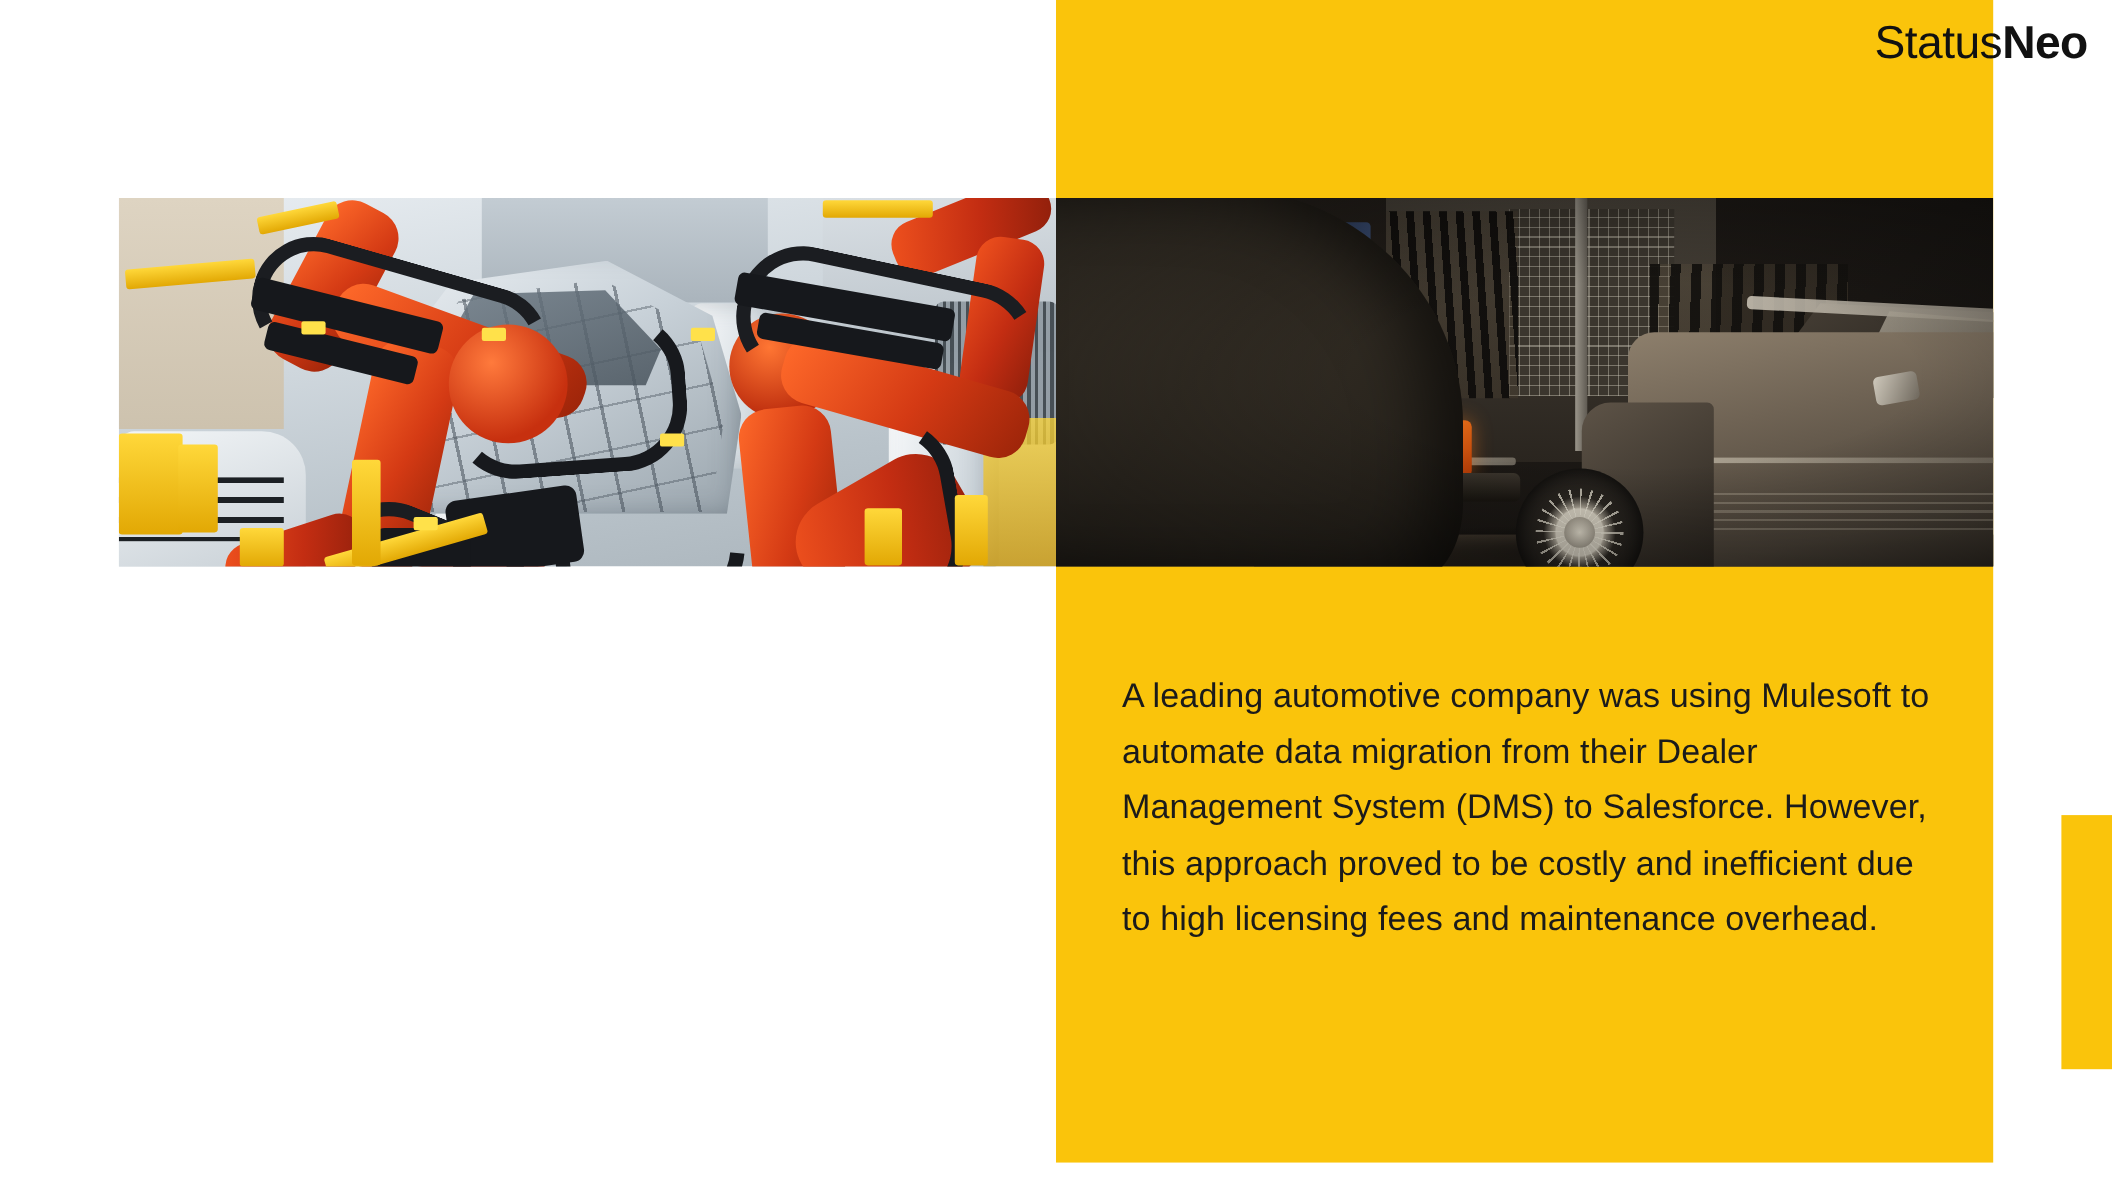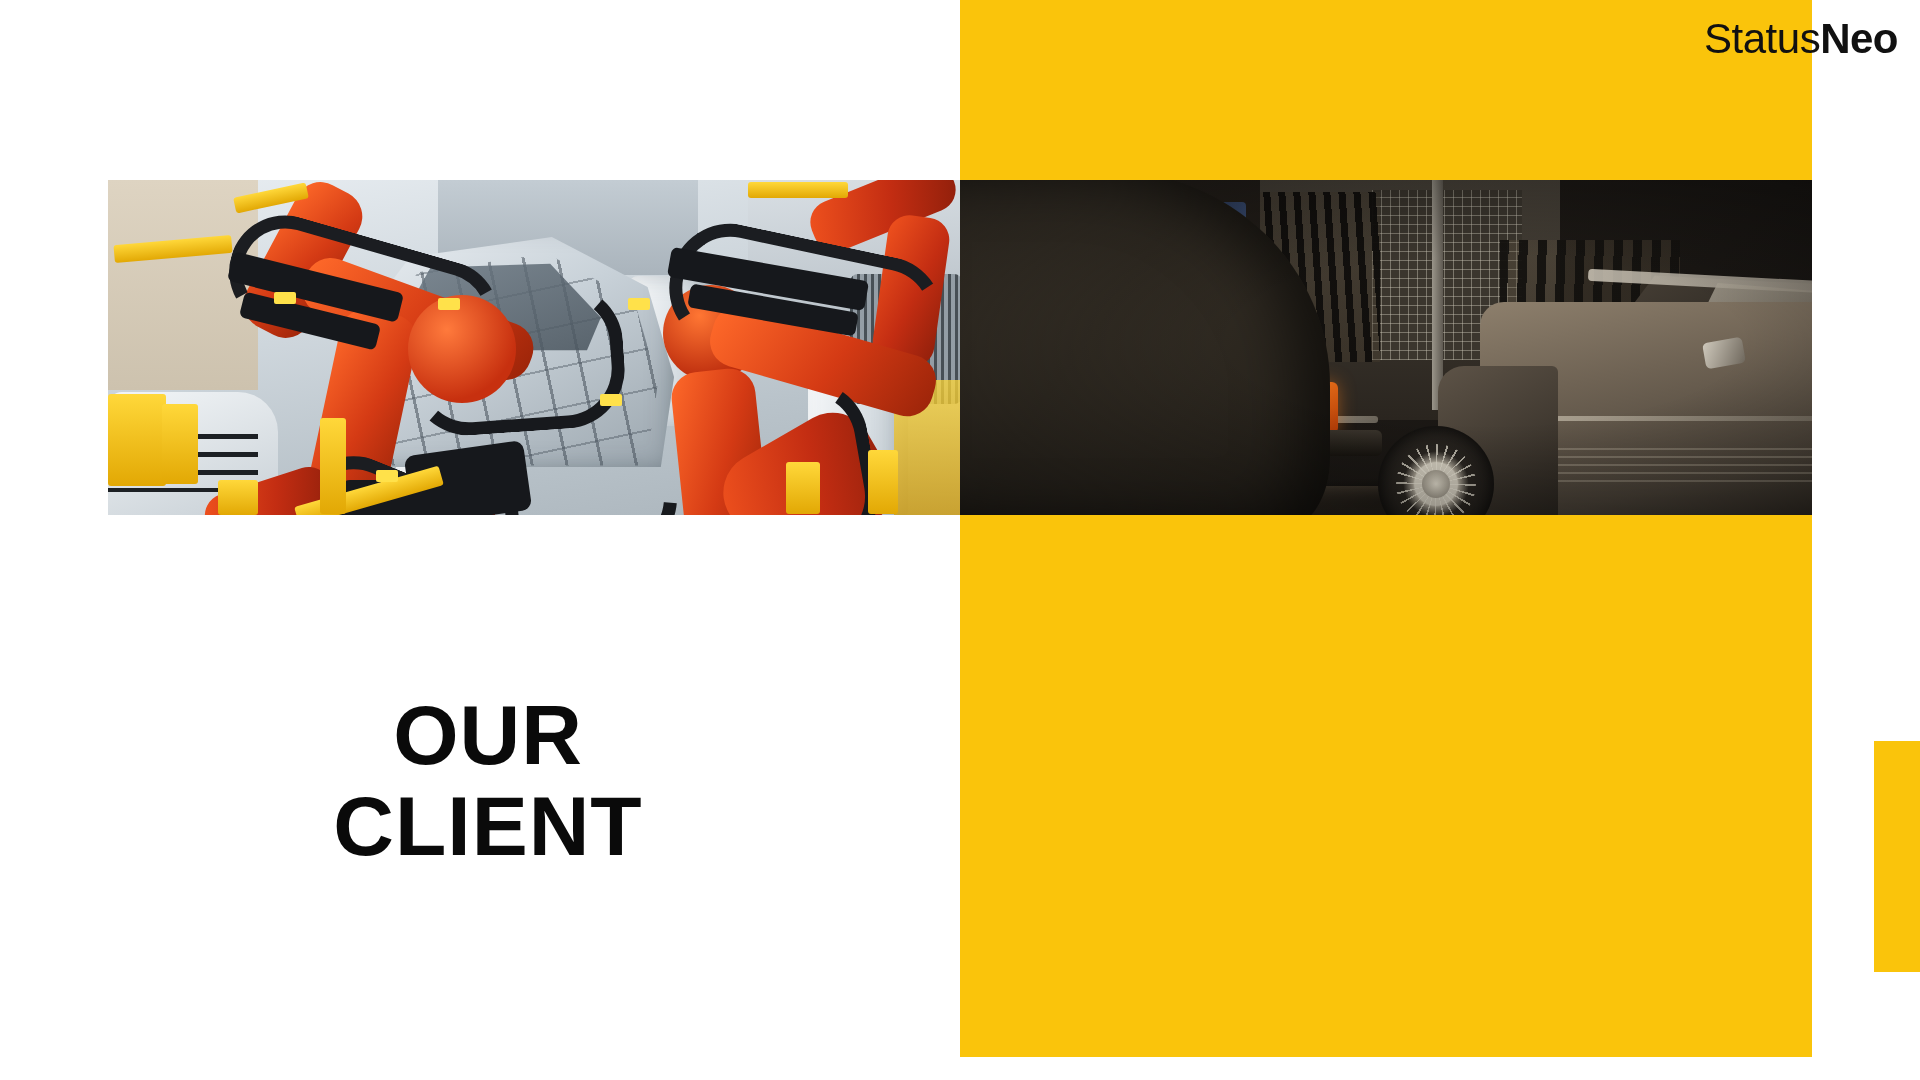--- a/index.html
+++ b/index.html
@@ -464,19 +464,16 @@
         <div class="g-elem g-wheel-spokes"></div>
         <div class="g-elem g-wheel-hub"></div>
 
         <div class="g-elem g-person"></div>
         <div class="g-elem g-vignette"></div>
       </div>
     </div>
 
   </div>
 
-  <div class="heading">
-    <span class="h-line">OUR</span>
-    <span class="h-line">CLIENT</span>
-  </div>
-
+
+  <div class="body-copy">A leading automotive company was using Mulesoft to automate data migration from their Dealer Management System (DMS) to Salesforce. However, this approach proved to be costly and inefficient due to high licensing fees and maintenance overhead.</div>
 
 </div>
 
 </body></html>

